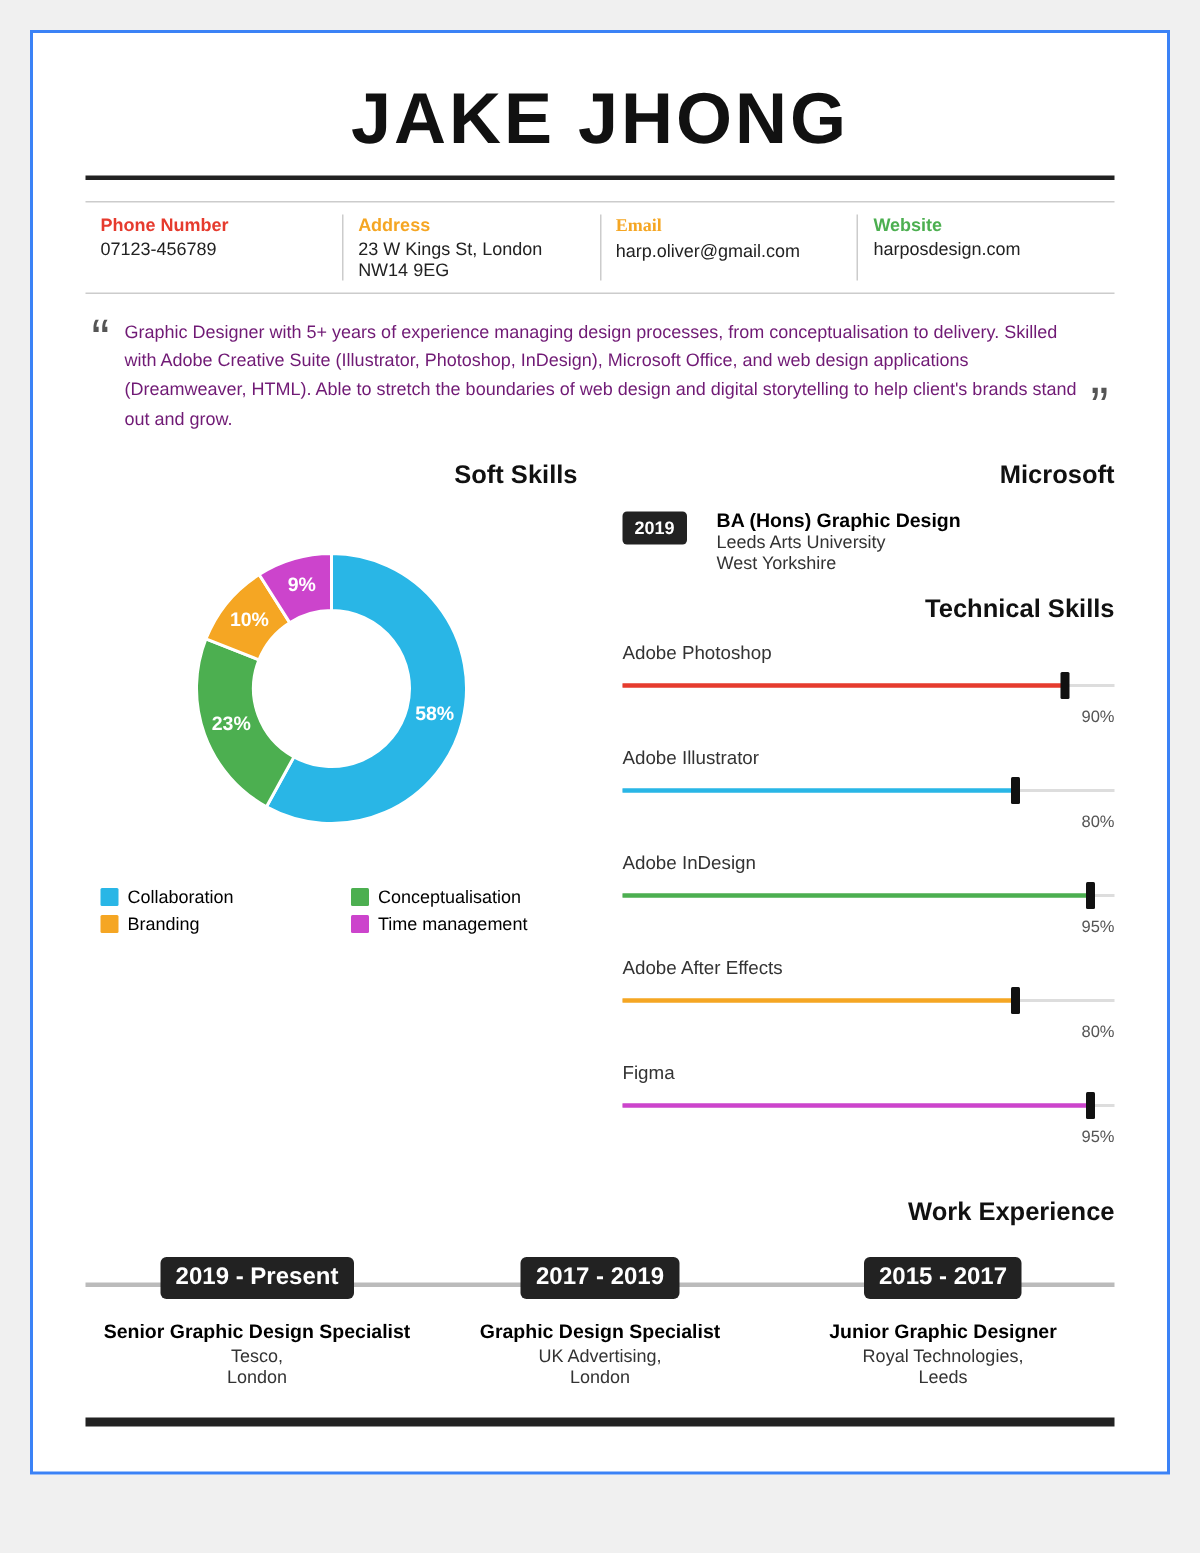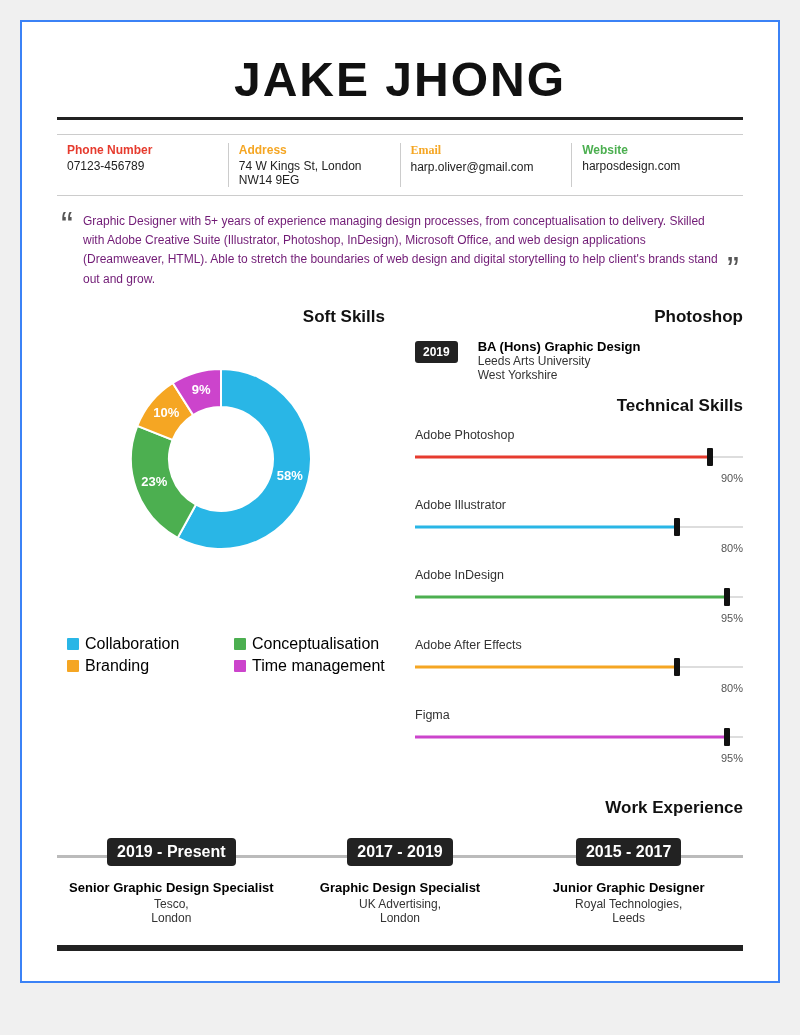--- a/index.html
+++ b/index.html
@@ -103,24 +103,23 @@
     .donut-container {
       display: flex;
       flex-direction: column;
       align-items: center;
     }
     .donut-svg { margin-bottom: 12px; }
     .legend {
       display: grid;
       grid-template-columns: 1fr 1fr;
       gap: 4px 16px;
-      font-size: 16px;
+      font-size: 12px;
       width: 100%;
       padding-left: 10px;
-      margin-top: 44px;
     }
     .legend-item {
       display: flex;
       align-items: center;
       gap: 6px;
     }
     .legend-dot {
       width: 12px;
       height: 12px;
       border-radius: 1px;
@@ -262,21 +261,21 @@
     <div class="name">JAKE JHONG</div>
   </div>
 
   <div class="contact-bar">
     <div class="contact-item">
       <div class="contact-label label-phone">Phone Number</div>
       <div class="contact-value">07123-456789</div>
     </div>
     <div class="contact-item">
       <div class="contact-label label-address">Address</div>
-      <div class="contact-value">74 W Kings St, London NW14 9EG</div>
+      <div class="contact-value">23 W Kings St, London NW14 9EG</div>
     </div>
     <div class="contact-item">
       <div class="contact-label label-email">Email</div>
       <div class="contact-value">harp.oliver@gmail.com</div>
     </div>
     <div class="contact-item">
       <div class="contact-label label-website">Website</div>
       <div class="contact-value">harposdesign.com</div>
     </div>
   </div>
@@ -321,21 +320,21 @@
           <div class="legend-item">
             <div class="legend-dot" style="background:#cc44cc;"></div>
             <span>Time management</span>
           </div>
         </div>
       </div>
     </div>
 
     <div class="right-col">
 
-      <div class="section-title">Photoshop</div>
+      <div class="section-title">Microsoft</div>
       <div class="edu-entry">
         <div class="edu-year">2019</div>
         <div class="edu-details">
           <div class="edu-degree">BA (Hons) Graphic Design</div>
           <div class="edu-inst">Leeds Arts University</div>
           <div class="edu-inst">West Yorkshire</div>
         </div>
       </div>
 
       <div class="section-title" style="margin-top:14px;">Technical Skills</div>

